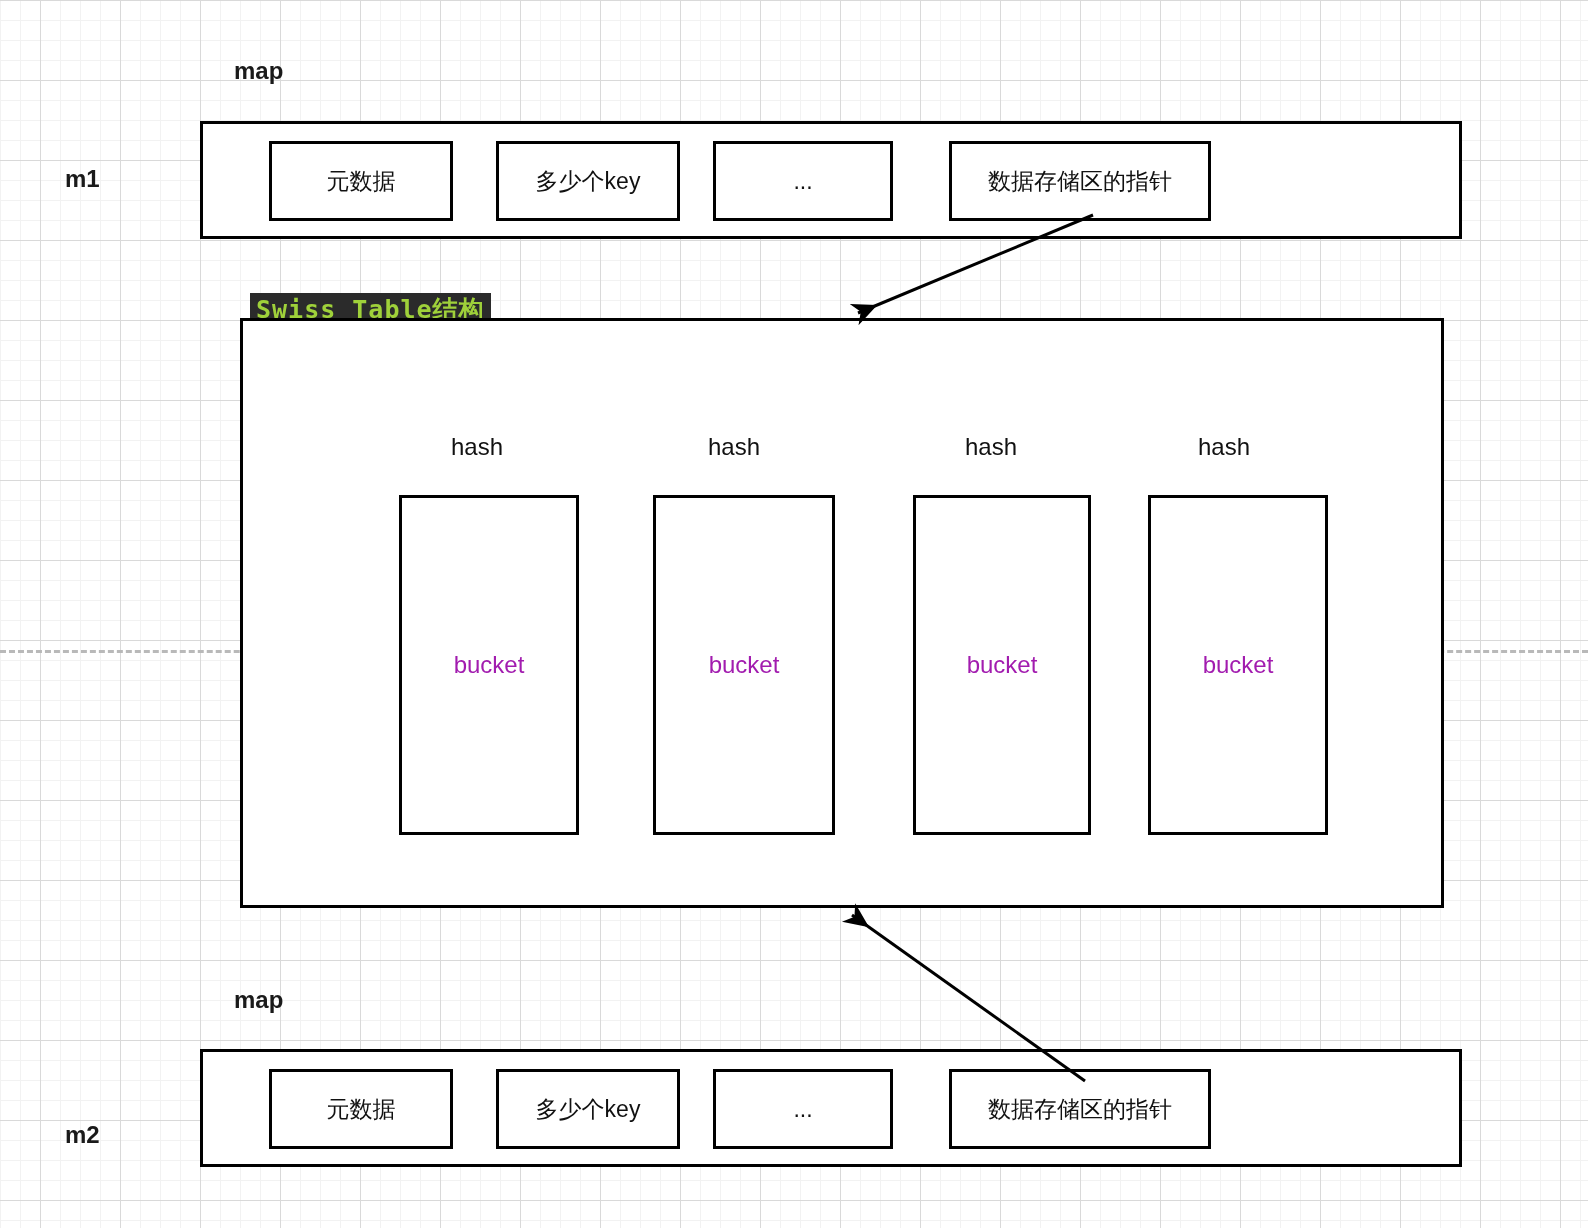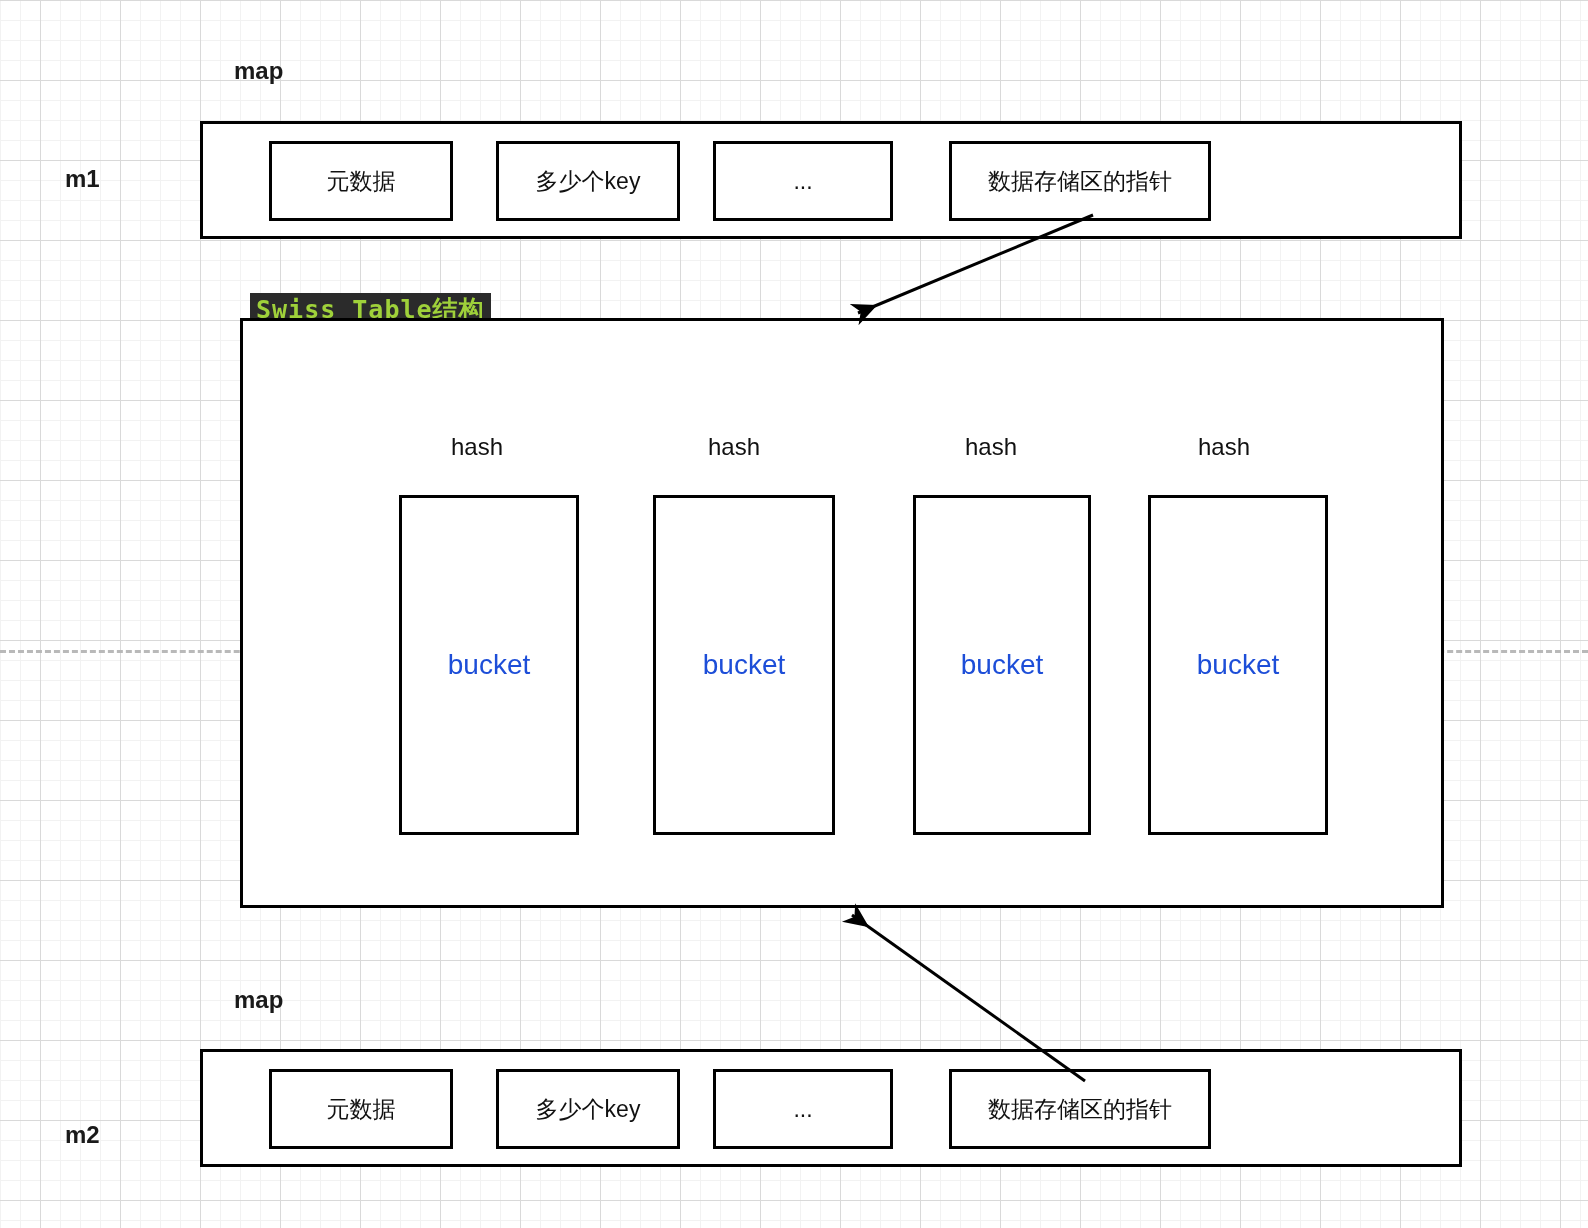--- a/index.html
+++ b/index.html
@@ -78,22 +78,22 @@
   }
 
   .bucket-box {
     position: absolute;
     border: 3px solid #000000;
     background: #ffffff;
     box-sizing: border-box;
     display: flex;
     align-items: center;
     justify-content: center;
-    font-size: 28px;
-    color: #1d4ed8;
+    font-size: 24px;
+    color: #a21caf;
   }
 
   .hash-label {
     position: absolute;
     font-size: 24px;
     line-height: 1;
     color: #111111;
     white-space: nowrap;
   }
 

